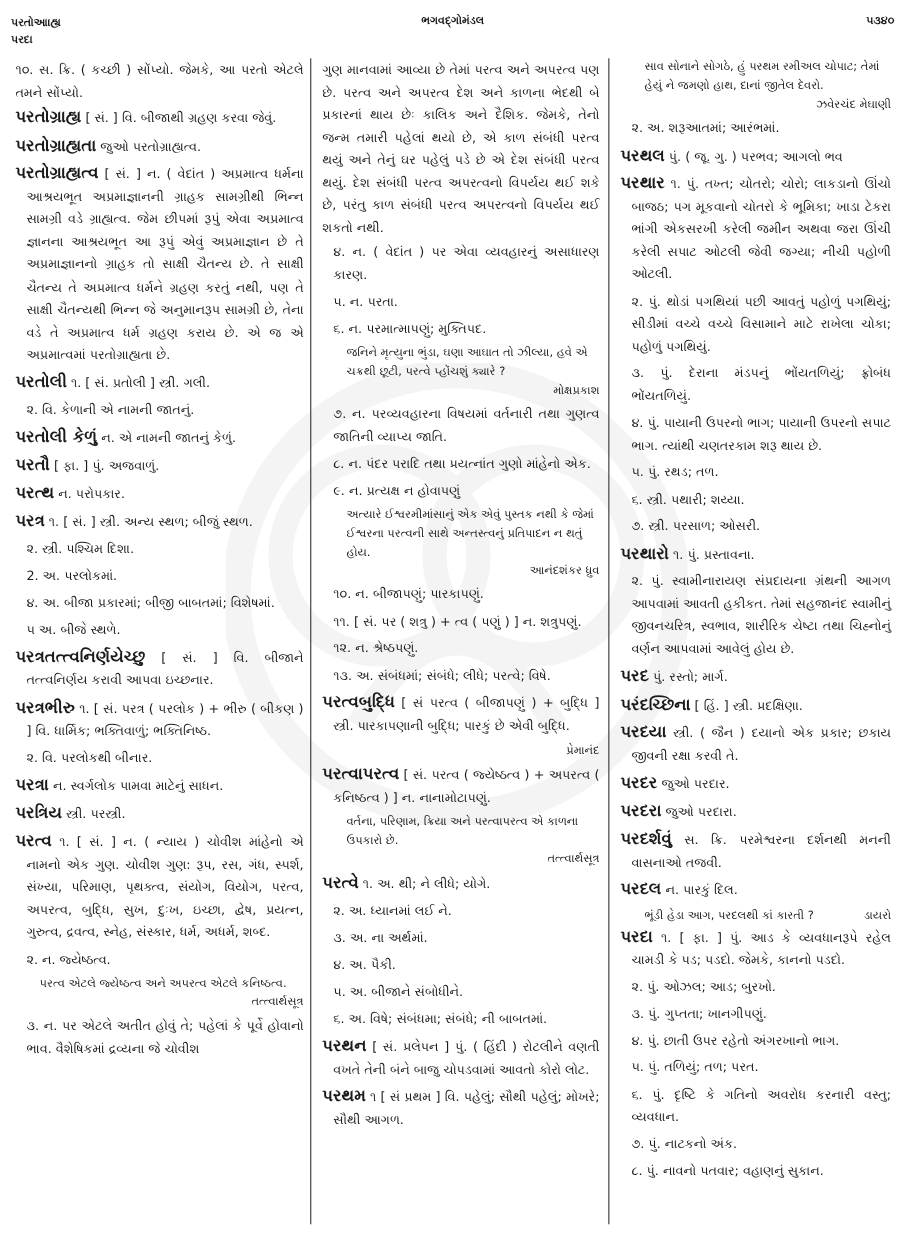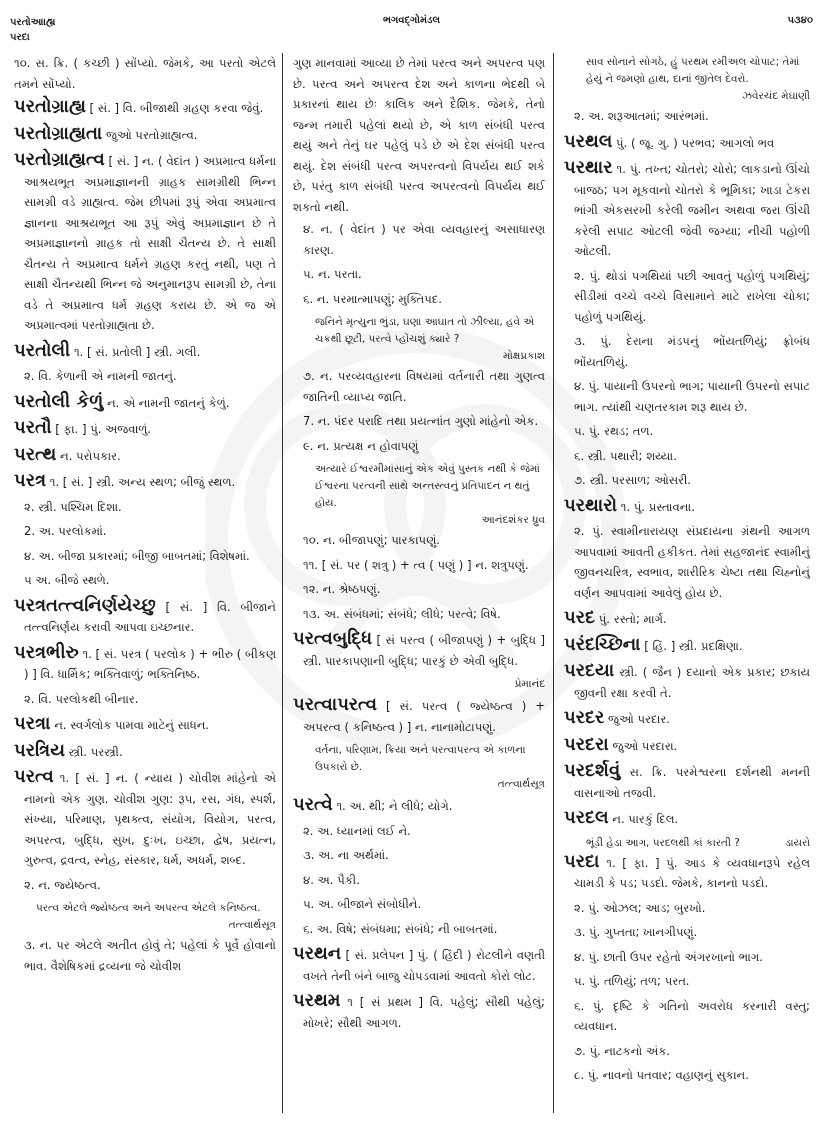--- a/index.html
+++ b/index.html
@@ -19,21 +19,21 @@
   .header .center { position: absolute; left: 0; right: 0; text-align: center; top: 0; }
   .header .right { position: absolute; right: 0; top: 0; }
   .columns {
     position: absolute; top: 53px; left: 6px; width: 815px; height: 1060px;
     display: grid; grid-template-columns: 276px 272px 262px; column-gap: 0;
   }
   .col { position: relative; padding: 0 6px 0 8px; box-sizing: border-box; }
   .col.mid { border-left: 1.5px solid #333; border-right: 1.5px solid #333; padding: 0 8px 0 10px; }
   .col.right { padding-left: 10px; }
   .entry { margin: 0 0 4px 0; font-size: 11.6px; line-height: 20.5px; text-align: justify; }
-  .hw { font-weight: bold; font-size: 18px; }
+  .hw { font-weight: bold; font-size: 15px; }
   .sense { padding-left: 10px; text-indent: 0; }
   .first-line { text-indent: -10px; padding-left: 10px; }
   .quote { font-size: 10.4px; line-height: 17px; padding-left: 22px; margin: 0; }
   .cite { font-size: 10.4px; line-height: 17px; text-align: right; margin: 0 0 2px 0; }
   .cont { font-size: 11.6px; line-height: 20.5px; text-align: justify; margin: 0 0 2px 0; }
 </style>
 </head>
 <body>
 
 <svg class="watermark" viewBox="0 0 420 420">
@@ -80,21 +80,21 @@
       <div class="entry sense">૩. ન. પર એટલે અતીત હોવું તે; પહેલાં કે પૂર્વે હોવાનો ભાવ. વૈશેષિકમાં દ્રવ્યના જે ચોવીશ</div>
     </div>
   <div class="col mid">
       <div class="cont">ગુણ માનવામાં આવ્યા છે તેમાં પરત્વ અને અપરત્વ પણ છે. પરત્વ અને અપરત્વ દેશ અને કાળના ભેદથી બે પ્રકારનાં થાય છેઃ કાલિક અને દૈશિક. જેમકે, તેનો જન્મ તમારી પહેલાં થયો છે, એ કાળ સંબંધી પરત્વ થયું અને તેનું ઘર પહેલું પડે છે એ દેશ સંબંધી પરત્વ થયું. દેશ સંબંધી પરત્વ અપરત્વનો વિપર્યય થઈ શકે છે, પરંતુ કાળ સંબંધી પરત્વ અપરત્વનો વિપર્યય થઈ શકતો નથી.</div>
       <div class="entry sense">૪. ન. ( વેદાંત ) પર એવા વ્યવહારનું અસાધારણ કારણ.</div>
       <div class="entry sense">૫. ન. પરતા.</div>
       <div class="entry sense">૬. ન. પરમાત્માપણું; મુક્તિપદ.</div>
       <div class="quote">જનિને મૃત્યુના ભુંડા, ઘણા આઘાત તો ઝીલ્યા, હવે એ ચક્રથી છૂટી, પરત્વે પ્હોંચશું ક્યારે ?</div>
       <div class="cite">મોક્ષપ્રકાશ</div>
       <div class="entry sense">૭. ન. પરવ્યવહારના વિષયમાં વર્તનારી તથા ગુણત્વ જાતિની વ્યાપ્ય જાતિ.</div>
-      <div class="entry sense">7. ન. પંદર પરાદિ તથા પ્રયત્નાંત ગુણો માંહેનો એક.</div>
+      <div class="entry sense">૮. ન. પંદર પરાદિ તથા પ્રયત્નાંત ગુણો માંહેનો એક.</div>
       <div class="entry sense">૯. ન. પ્રત્યક્ષ ન હોવાપણું</div>
       <div class="quote">અત્યારે ઈશ્વરમીમાંસાનું એક એવું પુસ્તક નથી કે જેમાં ઈશ્વરના પરત્વની સાથે અન્તસ્ત્વનું પ્રતિપાદન ન થતું હોય.</div>
       <div class="cite">આનંદશંકર ધ્રુવ</div>
       <div class="entry sense">૧૦. ન. બીજાપણું; પારકાપણું.</div>
       <div class="entry sense">૧૧. [ સં. પર ( શત્રુ ) + ત્વ ( પણું ) ] ન. શત્રુપણું.</div>
       <div class="entry sense">૧૨. ન. શ્રેષ્ઠપણું.</div>
       <div class="entry sense">૧૩. અ. સંબંધમાં; સંબંધે; લીધે; પરત્વે; વિષે.</div>
       <div class="entry first-line"><span class="hw">પરત્વબુદ્ધિ</span> <span>[ સં પરત્વ ( બીજાપણું ) + બુદ્ધિ ] સ્ત્રી. પારકાપણાની બુદ્ધિ; પારકું છે એવી બુદ્ધિ.</span></div>
       <div class="cite">પ્રેમાનંદ</div>
       <div class="entry first-line"><span class="hw">પરત્વાપરત્વ</span> <span>[ સં. પરત્વ ( જ્યેષ્ઠત્વ ) + અપરત્વ ( કનિષ્ઠત્વ ) ] ન. નાનામોટાપણું.</span></div>

